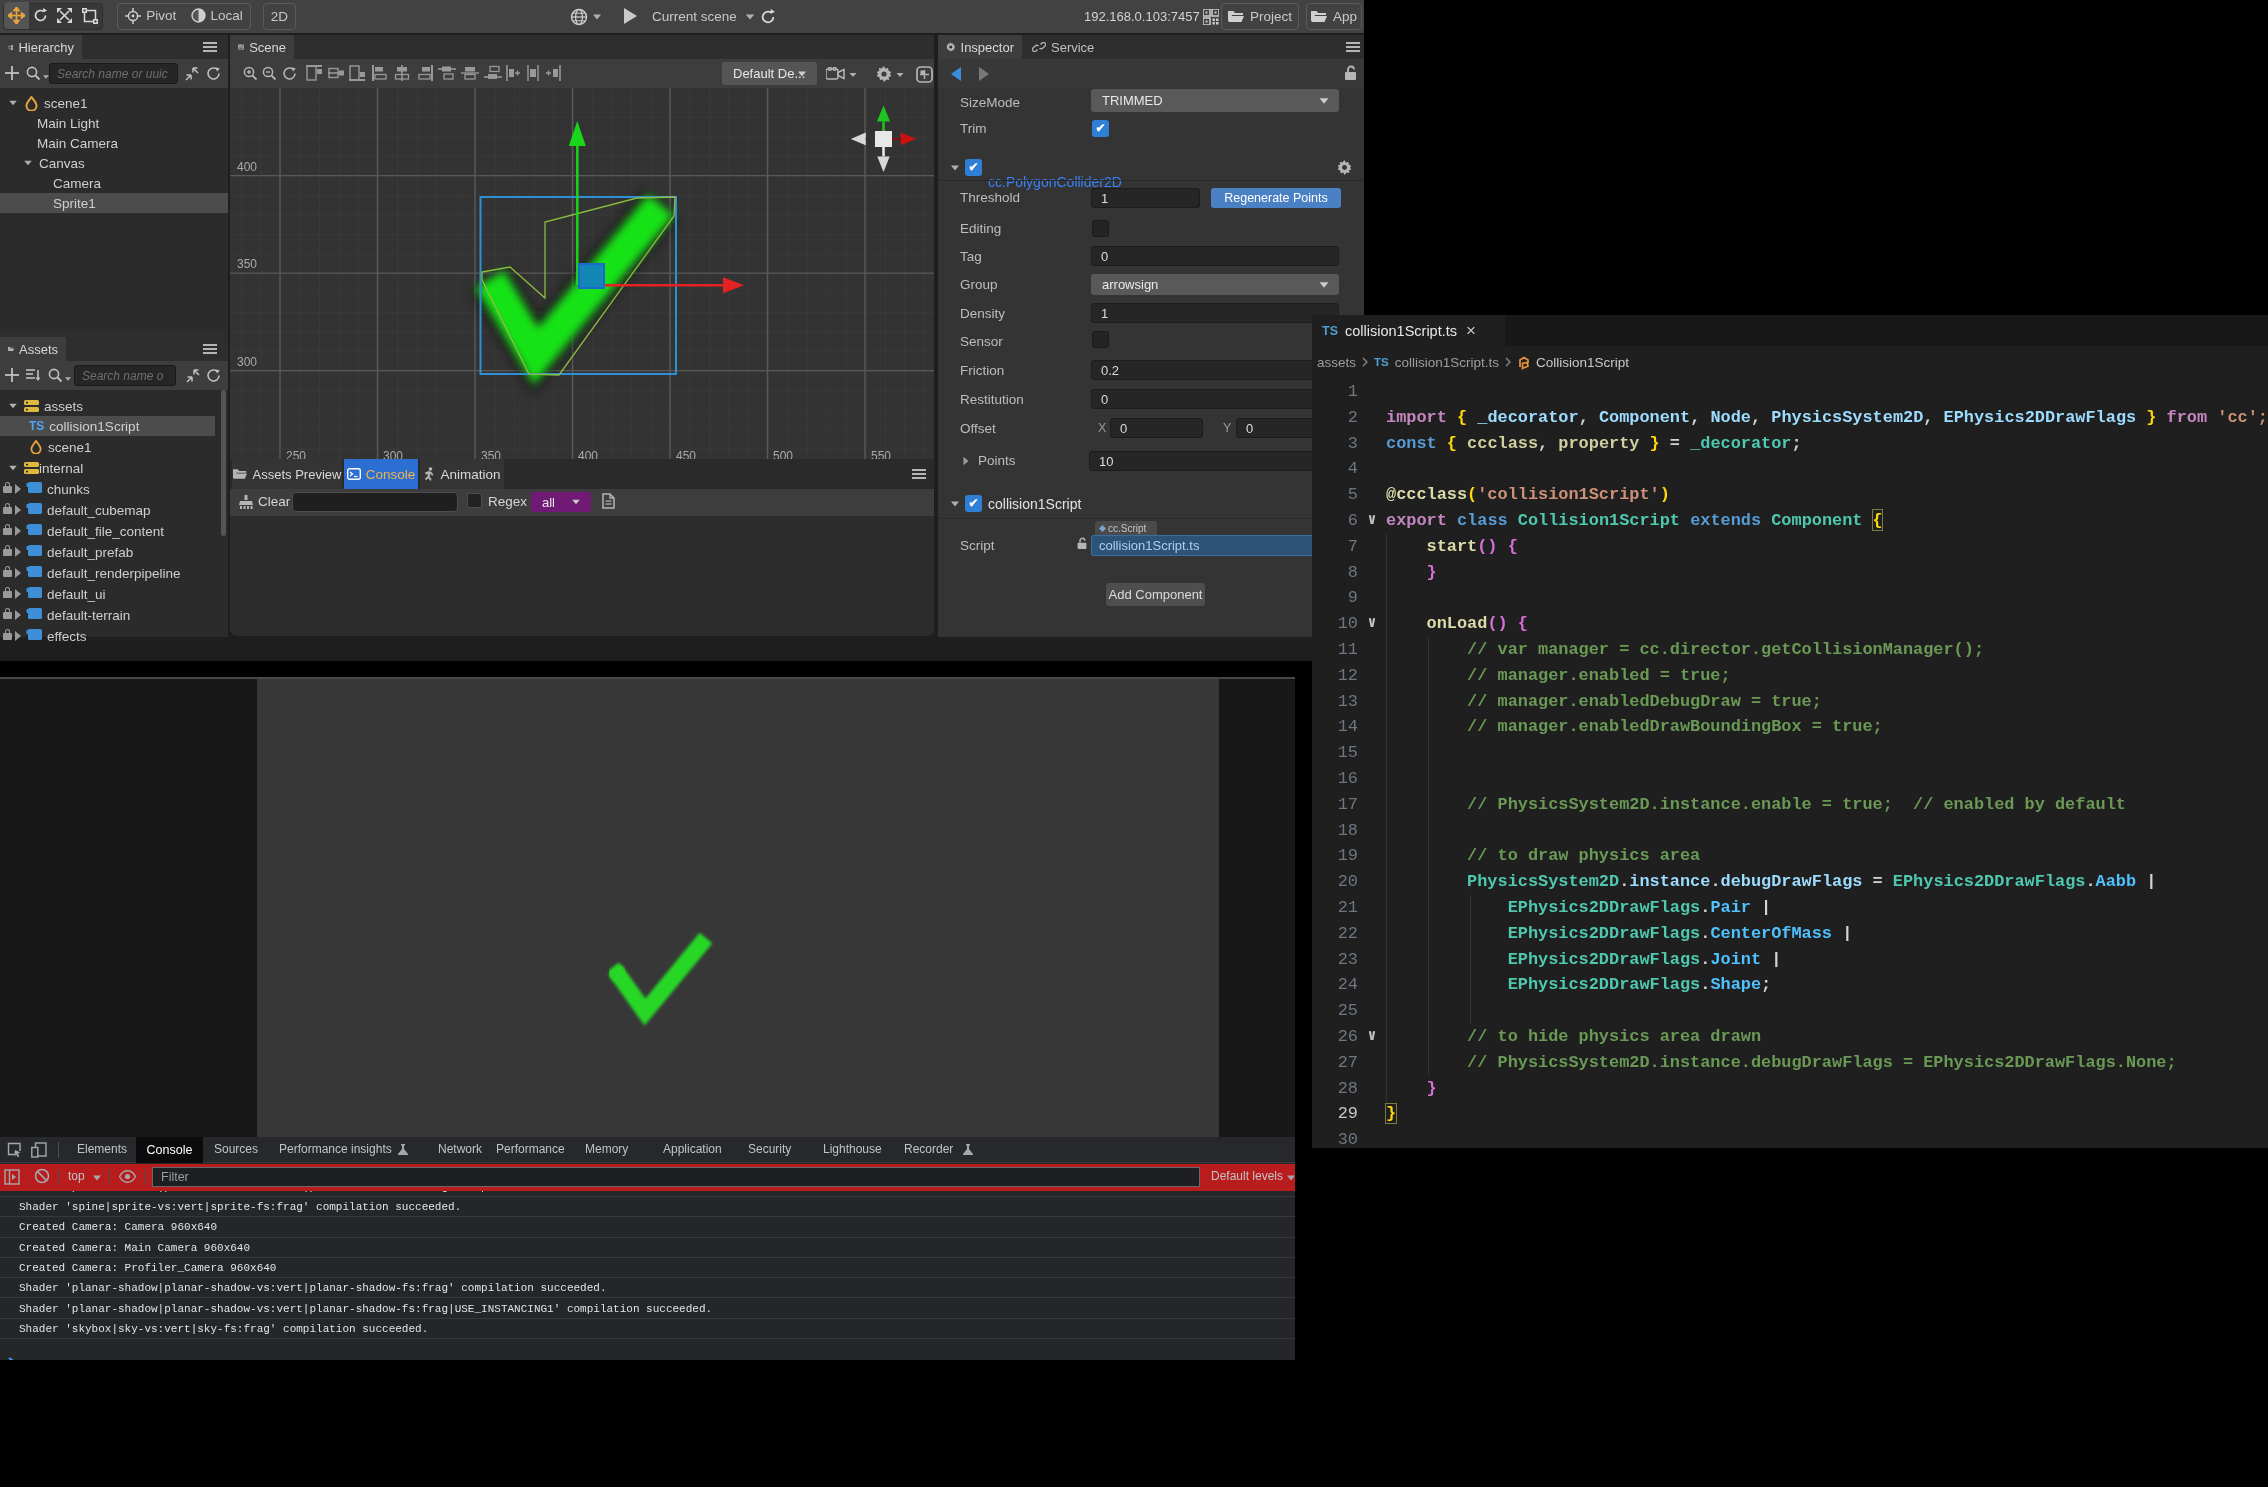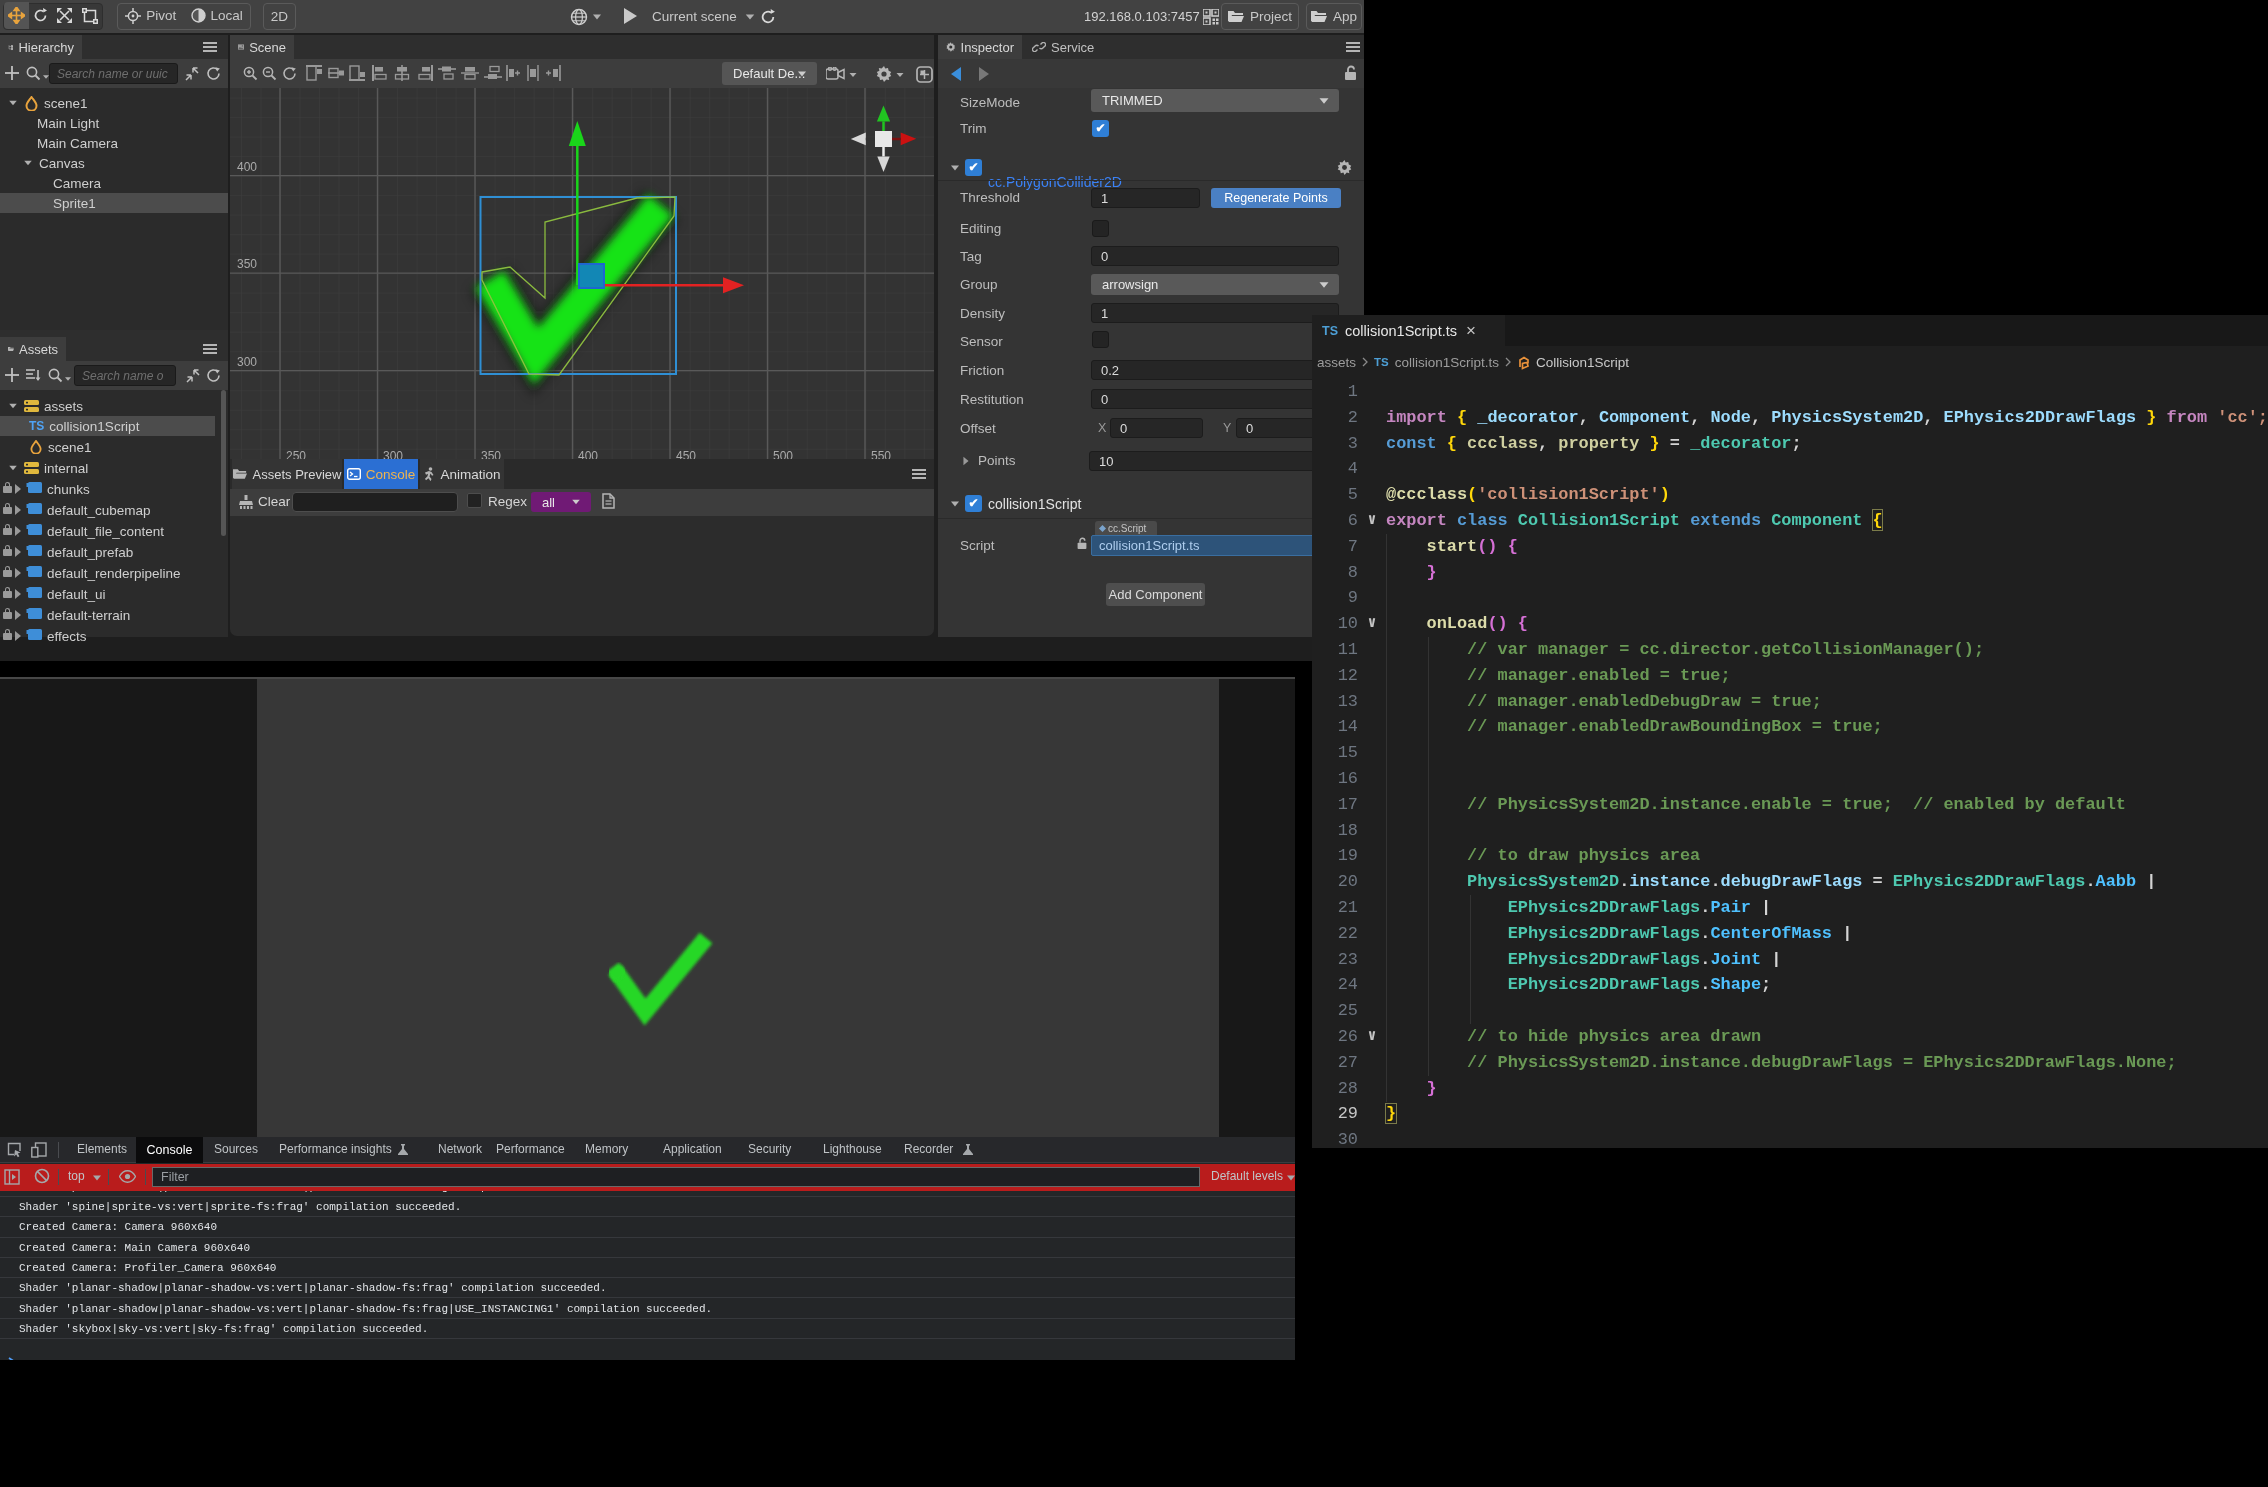--- a/index.html
+++ b/index.html
@@ -284,21 +284,21 @@
         <span style="margin-left:6px">scene1</span>
       </div>
   <div class="trow" style="top:68px;width:228px">
         <span class="arrow-d" style="margin-left:8px;transform:scale(.75)"></span>
         <svg style="margin-left:6px" width="15" height="14" viewBox="0 0 15 14" fill="#e0b83d">
           <rect x="0" y="1" width="15" height="5" rx="1.5"></rect>
           <rect x="0" y="8" width="15" height="5" rx="1.5"></rect>
           <rect x="2" y="2.8" width="2" height="1.6" fill="#2b2b2b"></rect>
           <rect x="2" y="9.8" width="2" height="1.6" fill="#2b2b2b"></rect>
         </svg>
-        <span style="margin-left:5px">internal</span>
+        <span style="">internal</span>
       </div>
   <div class="trow frow" style="top:89px"><b></b><span class="arrow-r"></span>chunks</div>
   <div class="trow frow" style="top:110px"><b></b><span class="arrow-r"></span>default_cubemap</div>
   <div class="trow frow" style="top:131px"><b></b><span class="arrow-r"></span>default_file_content</div>
   <div class="trow frow" style="top:152px"><b></b><span class="arrow-r"></span>default_prefab</div>
   <div class="trow frow" style="top:173px"><b></b><span class="arrow-r"></span>default_renderpipeline</div>
   <div class="trow frow" style="top:194px"><b></b><span class="arrow-r"></span>default_ui</div>
   <div class="trow frow" style="top:215px"><b></b><span class="arrow-r"></span>default-terrain</div>
   <div class="trow frow" style="top:236px"><b></b><span class="arrow-r"></span>effects</div>
 </div>

